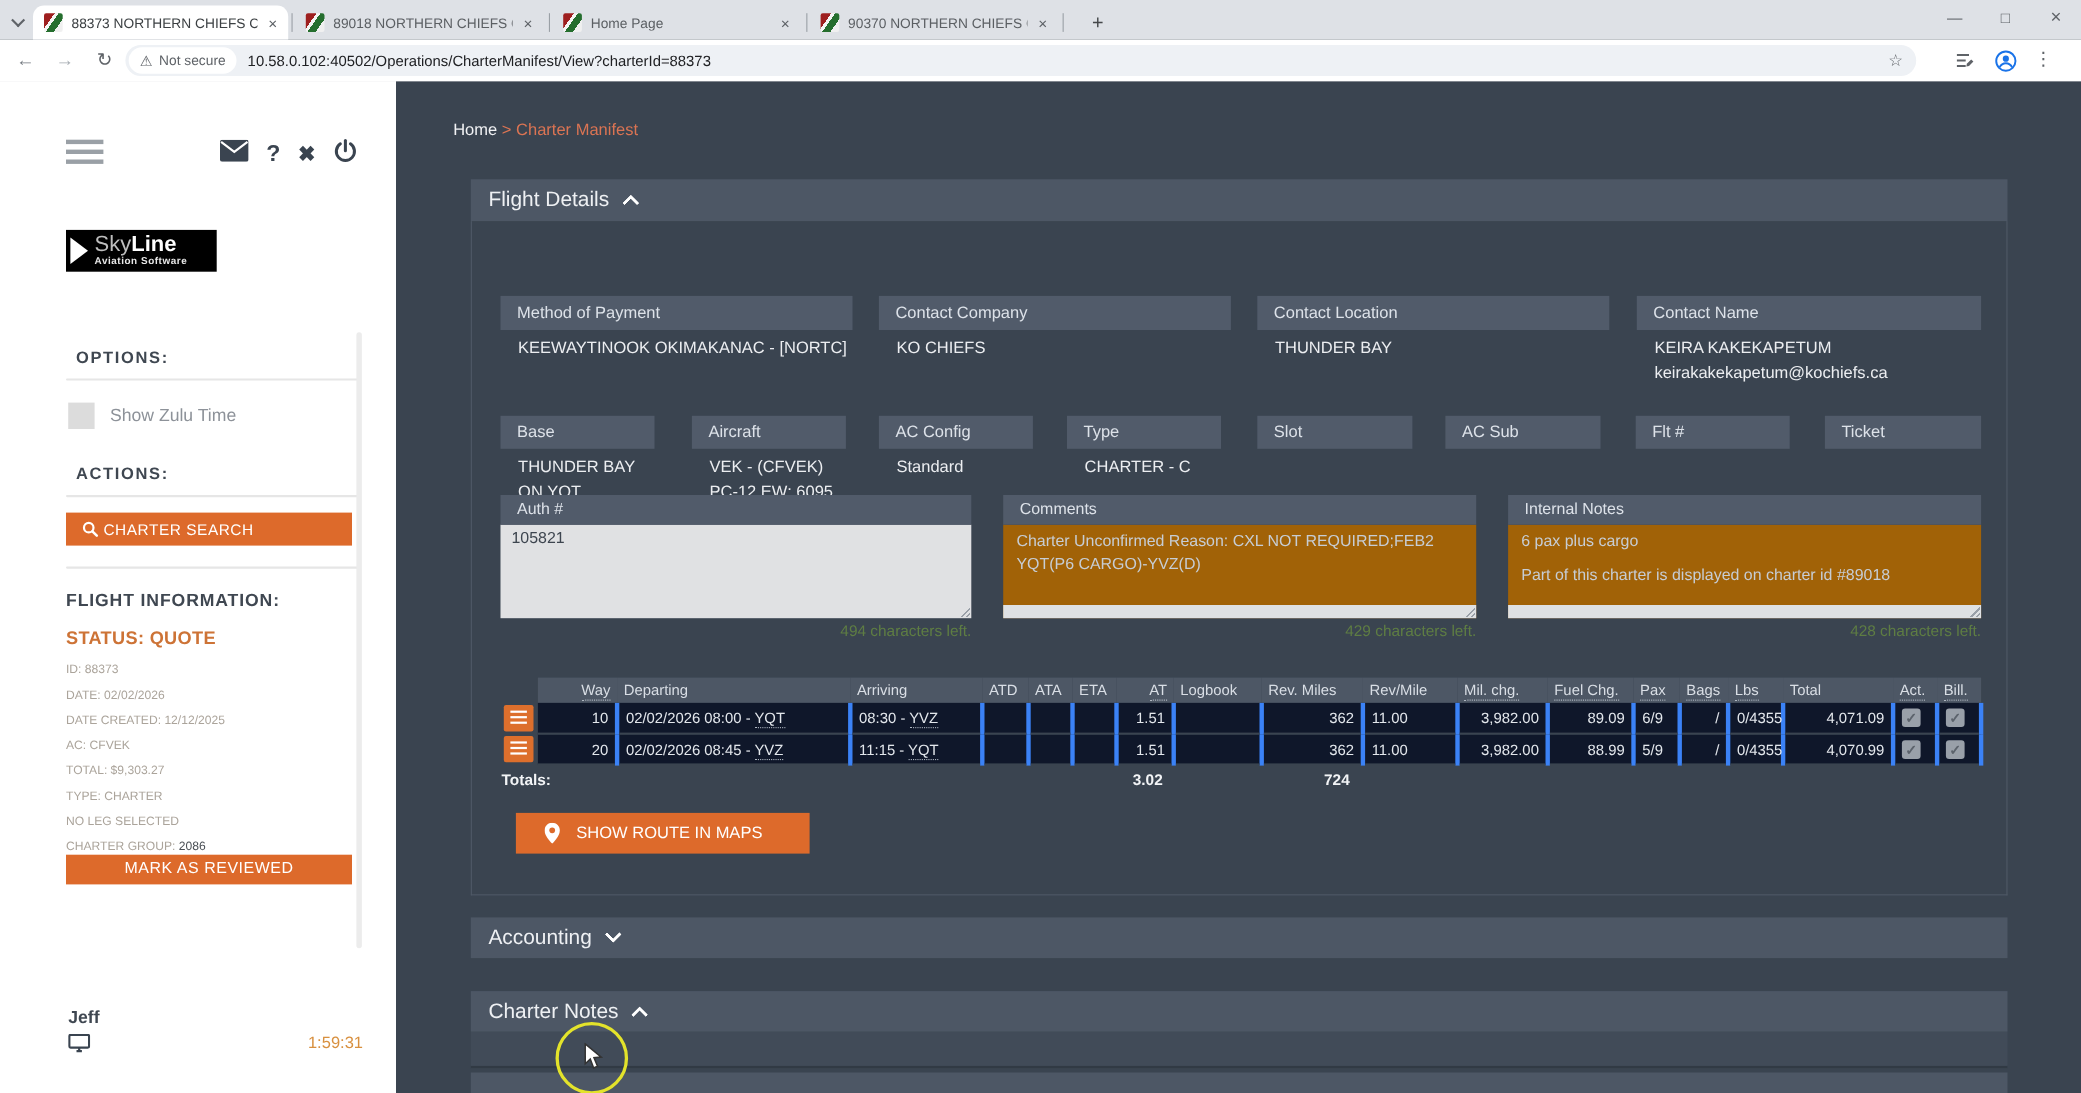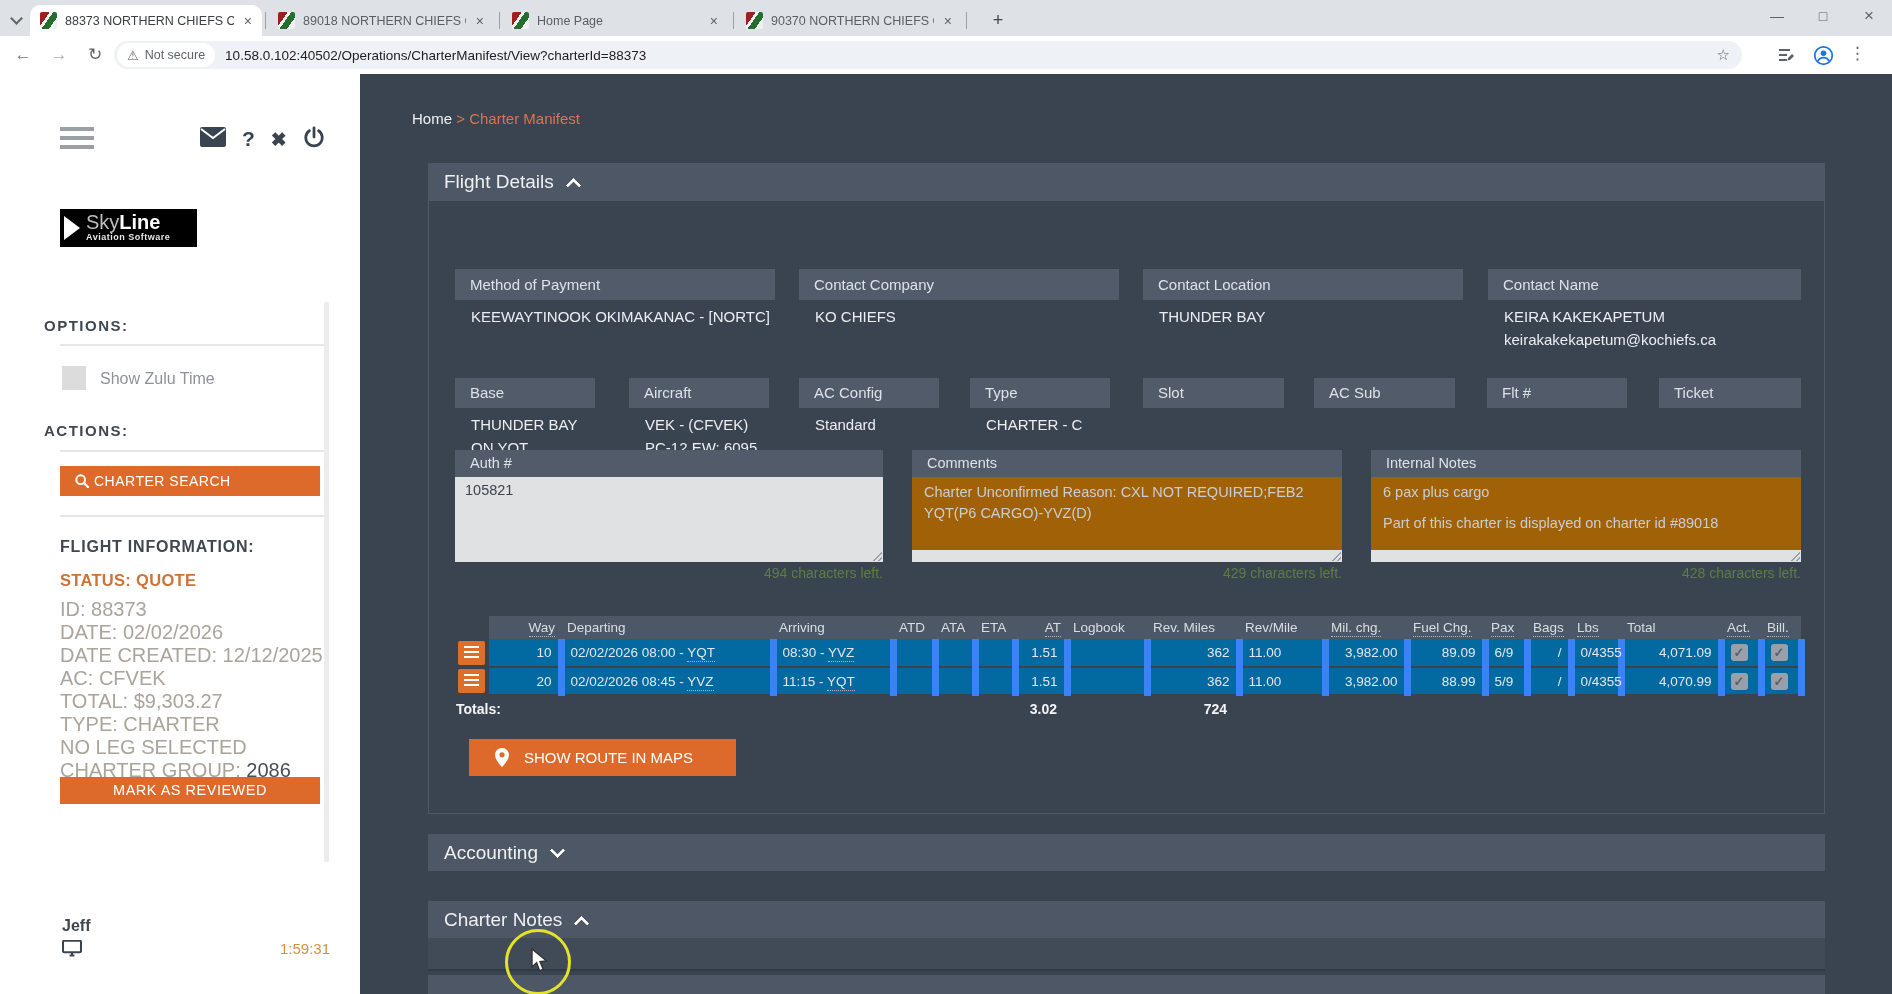--- a/index.html
+++ b/index.html
@@ -36,31 +36,31 @@
   .hamburger i { display:block; height:4px; background:#9aa0a6; margin-bottom:5px; }
   .sb-topicons { position:absolute; left:200px; top:52px; width:140px; display:flex; align-items:center; gap:16px; color:#3a4450; }
   .qmark { font-size:21px; font-weight:bold; color:#3a4450; }
   .xmark { font-size:19px; font-weight:bold; color:#3a4450; }
   .logo { position:absolute; left:60px; top:135px; width:137px; height:38px; background:#000; color:#fff; padding:3px 20px 0 26px; }
   .logo .arrow { position:absolute; left:4px; top:7px; width:0; height:0; border-top:12px solid transparent; border-bottom:12px solid transparent; border-left:16px solid #fff; }
   .logo .line1 { font-size:20px; line-height:20px; letter-spacing:0; white-space:nowrap; }
   .logo .sky { color:#bdbdbd; font-weight:400; }
   .logo .lin { color:#fff; font-weight:bold; }
   .logo .line2 { font-size:9px; font-weight:bold; color:#e8e8e8; letter-spacing:0.5px; }
-  .sb-h { position:absolute; left:44px; font-size:15px; font-weight:bold; letter-spacing:1.5px; color:#3f4751; }
+  .sb-h { position:absolute; left:69px; font-size:15px; font-weight:bold; letter-spacing:1.5px; color:#3f4751; }
   .sb-rule { position:absolute; left:60px; width:268px; height:2px; background:#e6e6e6; border-radius:2px; }
   .zulu-box { position:absolute; left:62px; top:292px; width:24px; height:24px; background:#dcdcdc; }
   .zulu-label { position:absolute; left:100px; top:296px; font-size:16px; color:#8d9299; }
   .sb-btn { position:absolute; left:60px; width:260px; background:#dd6a2b; color:#fff; text-align:center; font-size:14px; letter-spacing:0.5px; }
   .btn-charter { top:392px; height:30px; line-height:30px; text-align:left; padding-left:34px; }
   .btn-charter svg { position:absolute; left:14px; top:7px; }
   .btn-mark { top:703px; height:27px; line-height:27px; font-size:14.5px; }
   .fi-head { position:absolute; left:60px; top:464px; font-size:16px; font-weight:bold; color:#3f4751; letter-spacing:0.8px; }
   .fi-status { position:absolute; left:60px; top:497px; font-size:16.5px; font-weight:bold; color:#cd7336; letter-spacing:0.3px; }
-  .fi-lines { position:absolute; left:60px; top:524px; font-size:20px; color:#aba49b; line-height:23px; }
+  .fi-lines { position:absolute; left:60px; top:524px; font-size:11px; color:#aba49b; line-height:23px; }
   .fi-group-val { color:#4a4f55; }
   .sb-scroll { position:absolute; left:324px; top:228px; width:5px; height:560px; background:#ececec; border-radius:3px; }
   .sb-user { position:absolute; left:62px; top:843px; font-size:16px; font-weight:bold; color:#3f4751; }
   .sb-monitor { position:absolute; left:62px; top:866px; }
   .sb-timer { position:absolute; right:30px; top:866px; font-size:15px; color:#d8903f; }
 
   
   .content { position:absolute; top:74px; left:360px; width:1532px; height:920px; background:#3a4450; overflow:hidden; }
   .breadcrumb { position:absolute; left:52px; top:36px; font-size:15px; color:#f1f2f4; }
   .breadcrumb .cur { color:#db7453; }
@@ -81,21 +81,21 @@
   .ta-light { background:#e0e1e3; color:#3d454f; font-size:14.5px; padding:5px 10px; }
   .ta-dark { background:#a16207; color:#c7cdd4; font-size:14.5px; padding:5px 12px; line-height:21px; }
   .ta-scroll { position:absolute; left:0; right:0; bottom:0; height:12px; background:#dfe1e3; }
   .rz { position:absolute; right:1px; bottom:1px; width:11px; height:11px;
         background:repeating-linear-gradient(135deg, transparent 0 2px, #9aa0a8 2px 3.5px);
         clip-path:polygon(100% 0, 100% 100%, 0 100%); }
   .counter { position:absolute; top:364px; font-size:14px; color:#5e7d43; text-align:right; }
 
   table.legs { position:absolute; left:26px; top:415px; width:1346px; border-collapse:collapse; table-layout:fixed; }
   table.legs th { background:#4d5765; color:#d9dee5; font-weight:normal; font-size:13.5px; height:23px; padding:0 6px; text-align:left; white-space:nowrap; }
-  table.legs td { background:#0369a1; color:#e3e7ec; font-size:13.5px; height:28px; padding:0 6px; border-right:7px solid #3b82f6; border-bottom:2px solid #3a4450; white-space:nowrap; }
+  table.legs td { background:#0f172a; color:#e3e7ec; font-size:13.5px; height:28px; padding:0 6px; border-right:4px solid #3b82f6; border-bottom:2px solid #3a4450; white-space:nowrap; }
   table.legs td.c-menu, table.legs th.c-menu { background:transparent; border:none; padding:0 0 0 3px; }
   table.legs .r { text-align:right; }
   .dot { border-bottom:1px dotted #aeb6c0; padding-bottom:1px; }
   .rowmenu { width:27px; height:24px; background:#dd6f2c; border-radius:2px; padding:5px 6px 0 6px; }
   .rowmenu i { display:block; height:2px; background:#fff; margin-bottom:3px; }
   .cb { width:17px; height:17px; background:#99a0a9; border-radius:3px; color:#5c636c; font-size:13px; font-weight:bold; line-height:17px; text-align:center; }
   .totals { position:absolute; left:26px; top:500px; width:1346px; color:#f2f4f6; font-size:14px; font-weight:bold; }
   .totals .t-label { position:absolute; left:1px; }
   .totals .t-at { position:absolute; left:540px; width:62px; text-align:right; }
   .totals .t-rm { position:absolute; left:700px; width:72px; text-align:right; }

